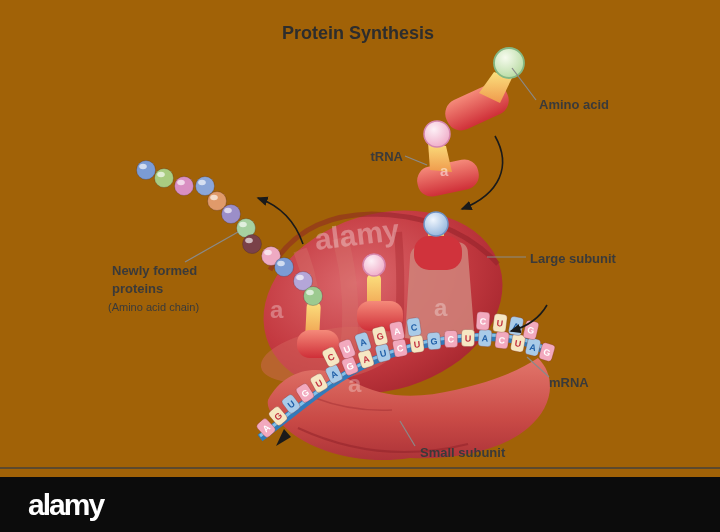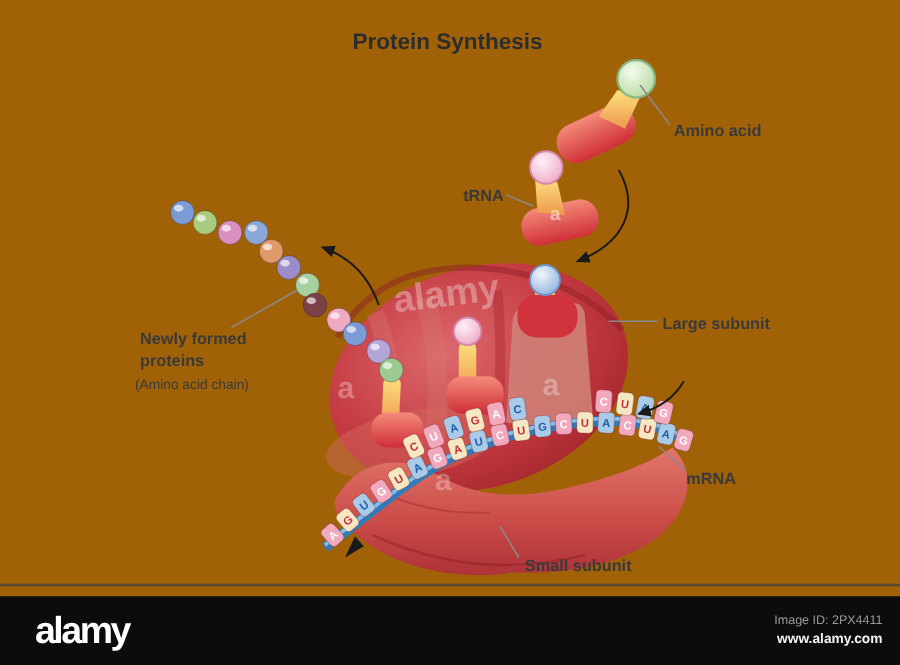--- a/index.html
+++ b/index.html
@@ -293,19 +293,15 @@
   <text class="lbl" x="420" y="457">Small subunit</text>
   <text class="lbl" x="112" y="275">Newly formed</text>
   <text class="lbl" x="112" y="293">proteins</text>
   <text class="lbl-small" x="108" y="311">(Amino acid chain)</text>
 </svg>
 
 <div class="preline"></div>
 
 <div class="footer">
   <div class="logo">alamy</div>
-  <div class="footer-right">
-    <div class="imgid">Image ID: 2PX4411</div>
-    <div class="url">www.alamy.com</div>
-  </div>
 </div>
 
 </div>
 
 </body></html>

